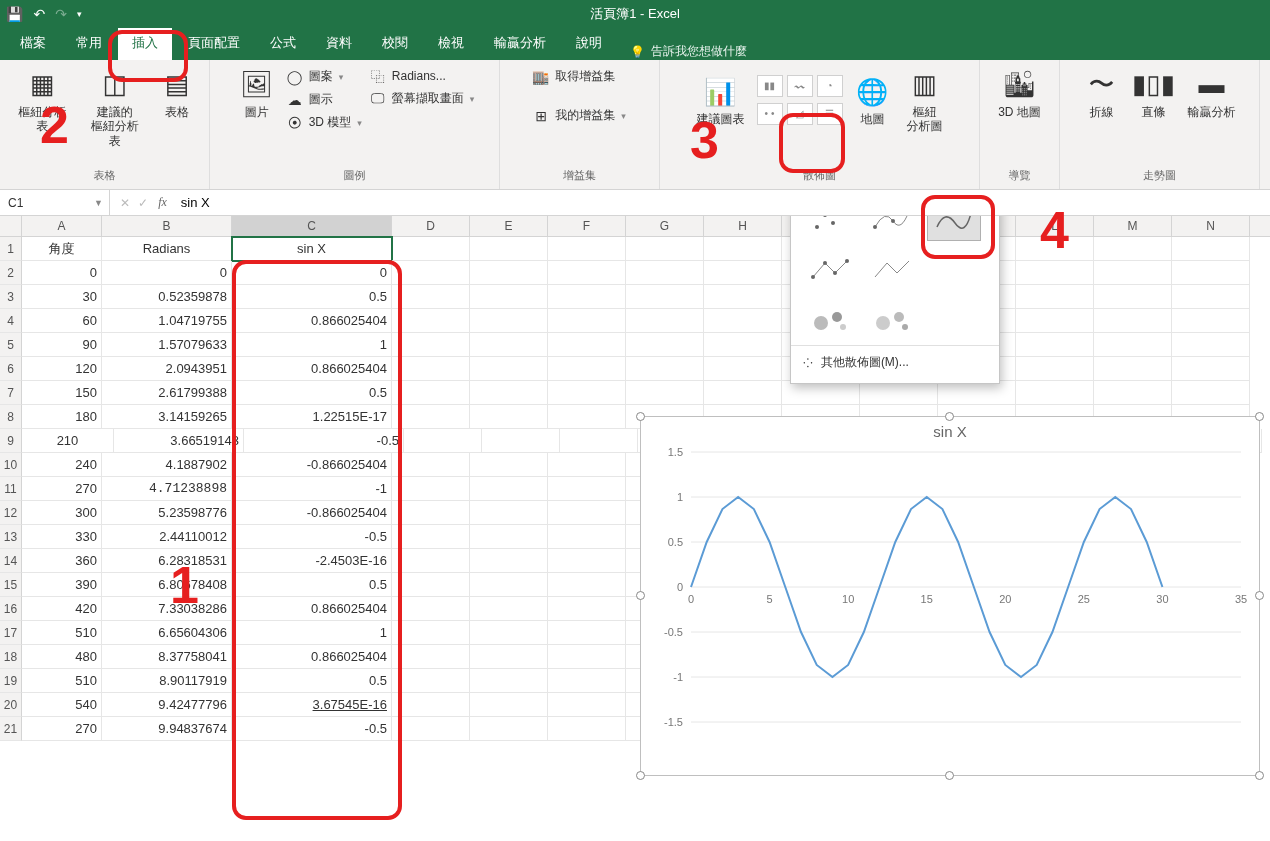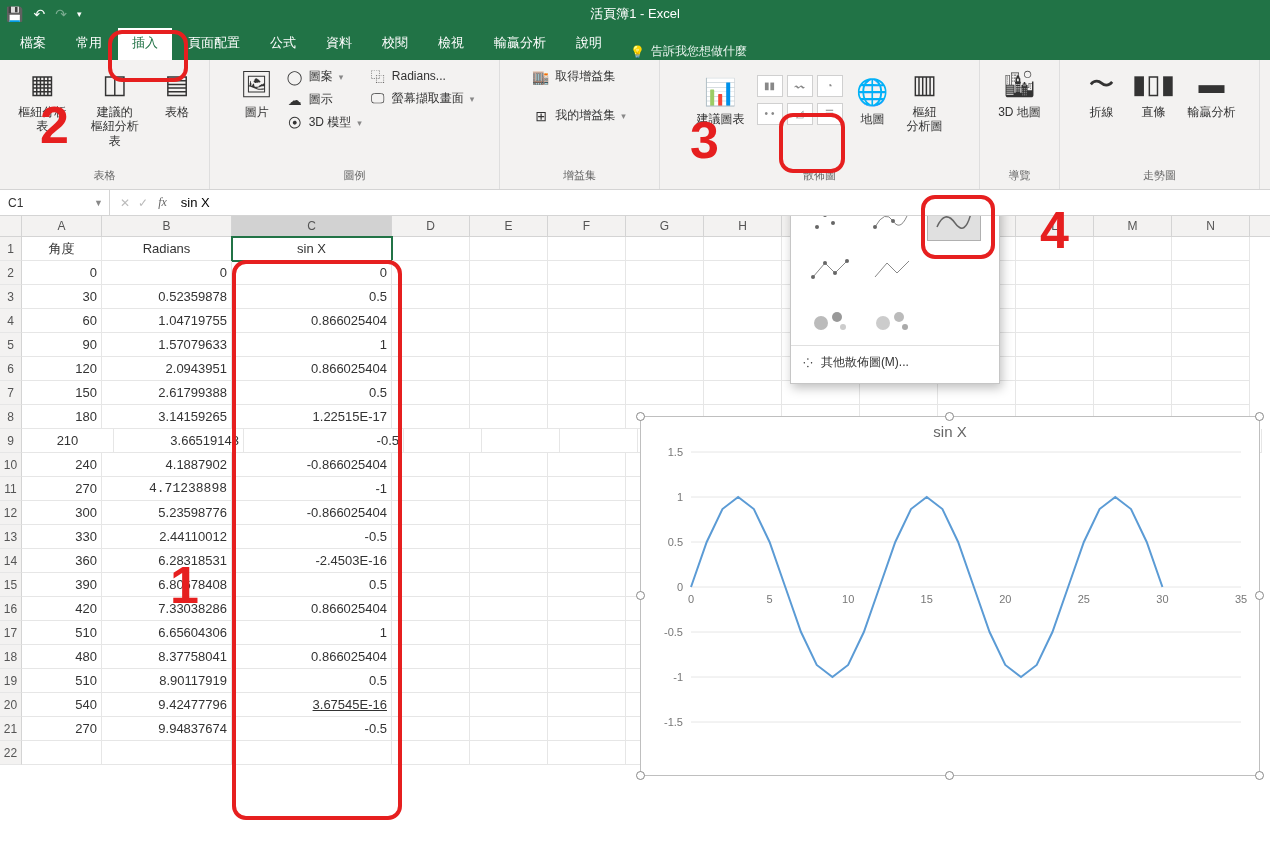--- a/index.html
+++ b/index.html
@@ -752,37 +752,20 @@
         <div class="cell" style="width: 78px;"></div>
         <div class="cell" style="width: 78px;"></div>
         <div class="cell" style="width: 78px;"></div>
         <div class="cell" style="width: 78px;"></div>
       </div>
       <div class="row">
         <div class="row-head">21</div>
         <div class="cell right" style="width: 80px;">270</div>
         <div class="cell right" style="width: 130px;">9.94837674</div>
         <div class="cell right" style="width: 160px;">-0.5</div>
-        <div class="cell" style="width: 78px;"></div>
-        <div class="cell" style="width: 78px;"></div>
-        <div class="cell" style="width: 78px;"></div>
-        <div class="cell" style="width: 78px;"></div>
-        <div class="cell" style="width: 78px;"></div>
-        <div class="cell" style="width: 78px;"></div>
-        <div class="cell" style="width: 78px;"></div>
-        <div class="cell" style="width: 78px;"></div>
-        <div class="cell" style="width: 78px;"></div>
-        <div class="cell" style="width: 78px;"></div>
-        <div class="cell" style="width: 78px;"></div>
-      </div>
-      <div class="row">
-        <div class="row-head">22</div>
-        <div class="cell" style="width: 80px;"></div>
-        <div class="cell" style="width: 130px;"></div>
-        <div class="cell" style="width: 160px;"></div>
         <div class="cell" style="width: 78px;"></div>
         <div class="cell" style="width: 78px;"></div>
         <div class="cell" style="width: 78px;"></div>
         <div class="cell" style="width: 78px;"></div>
         <div class="cell" style="width: 78px;"></div>
         <div class="cell" style="width: 78px;"></div>
         <div class="cell" style="width: 78px;"></div>
         <div class="cell" style="width: 78px;"></div>
         <div class="cell" style="width: 78px;"></div>
         <div class="cell" style="width: 78px;"></div>

